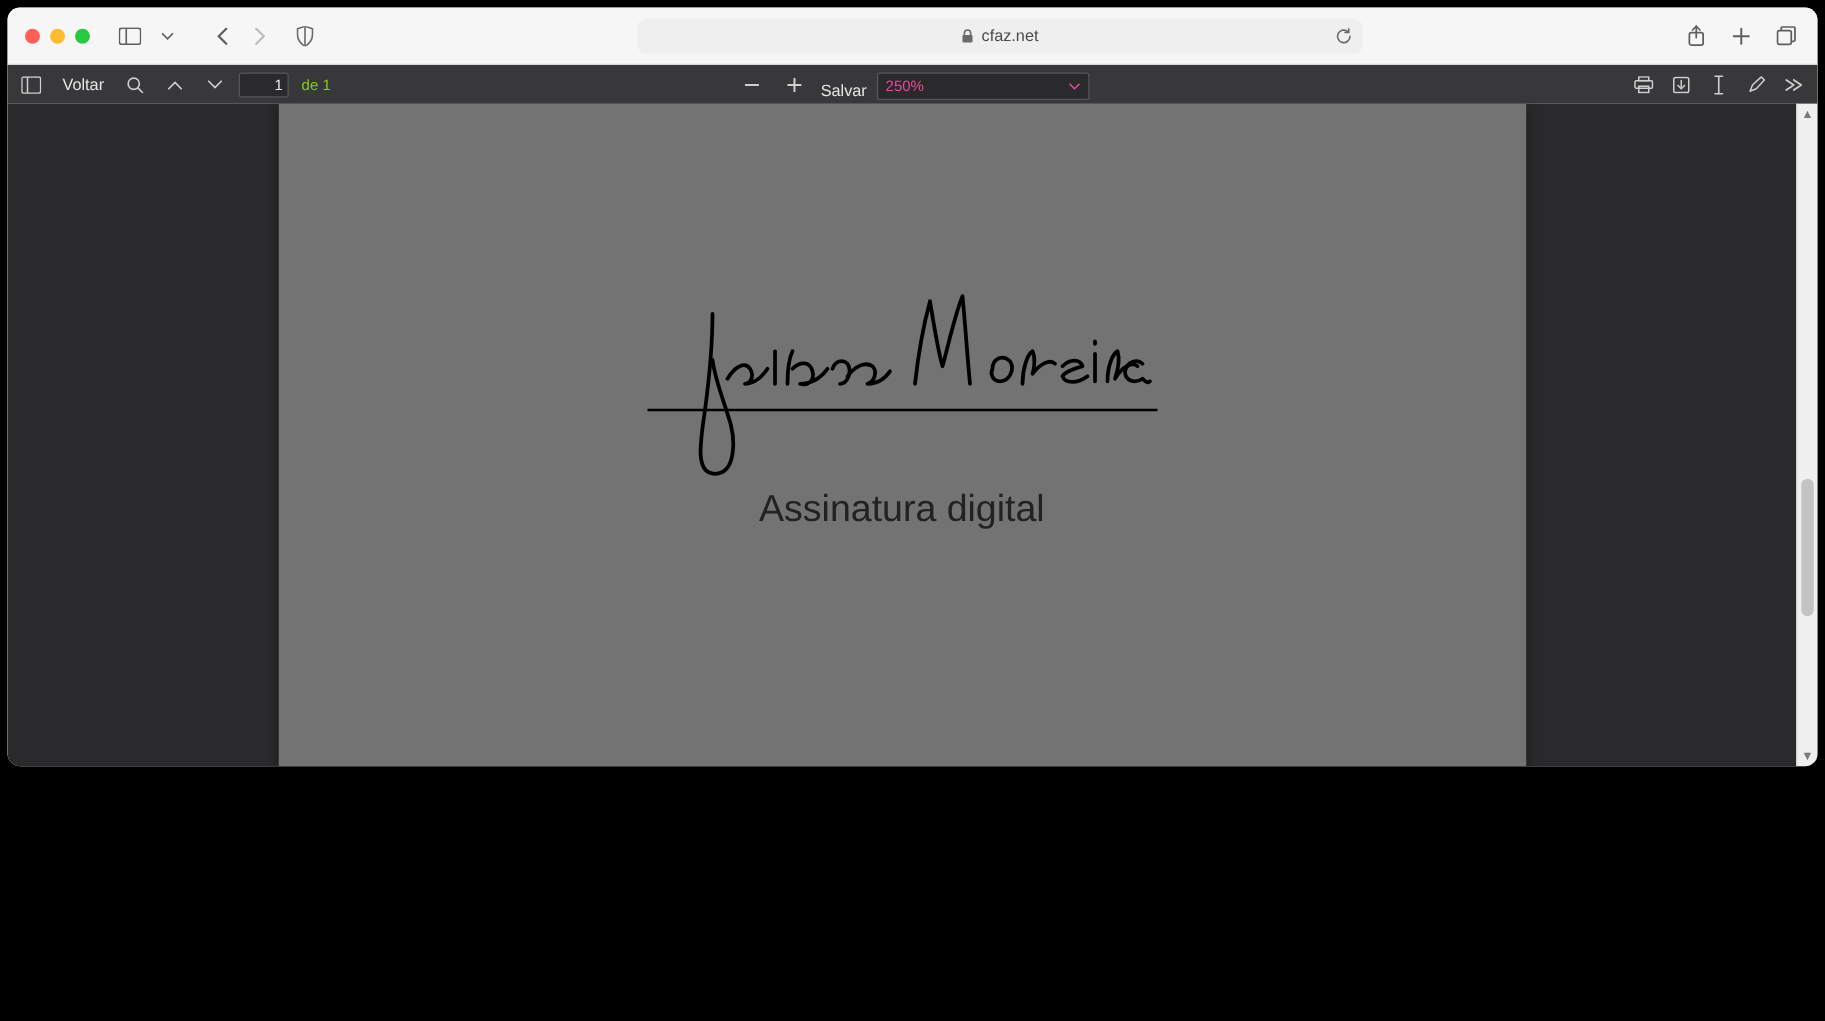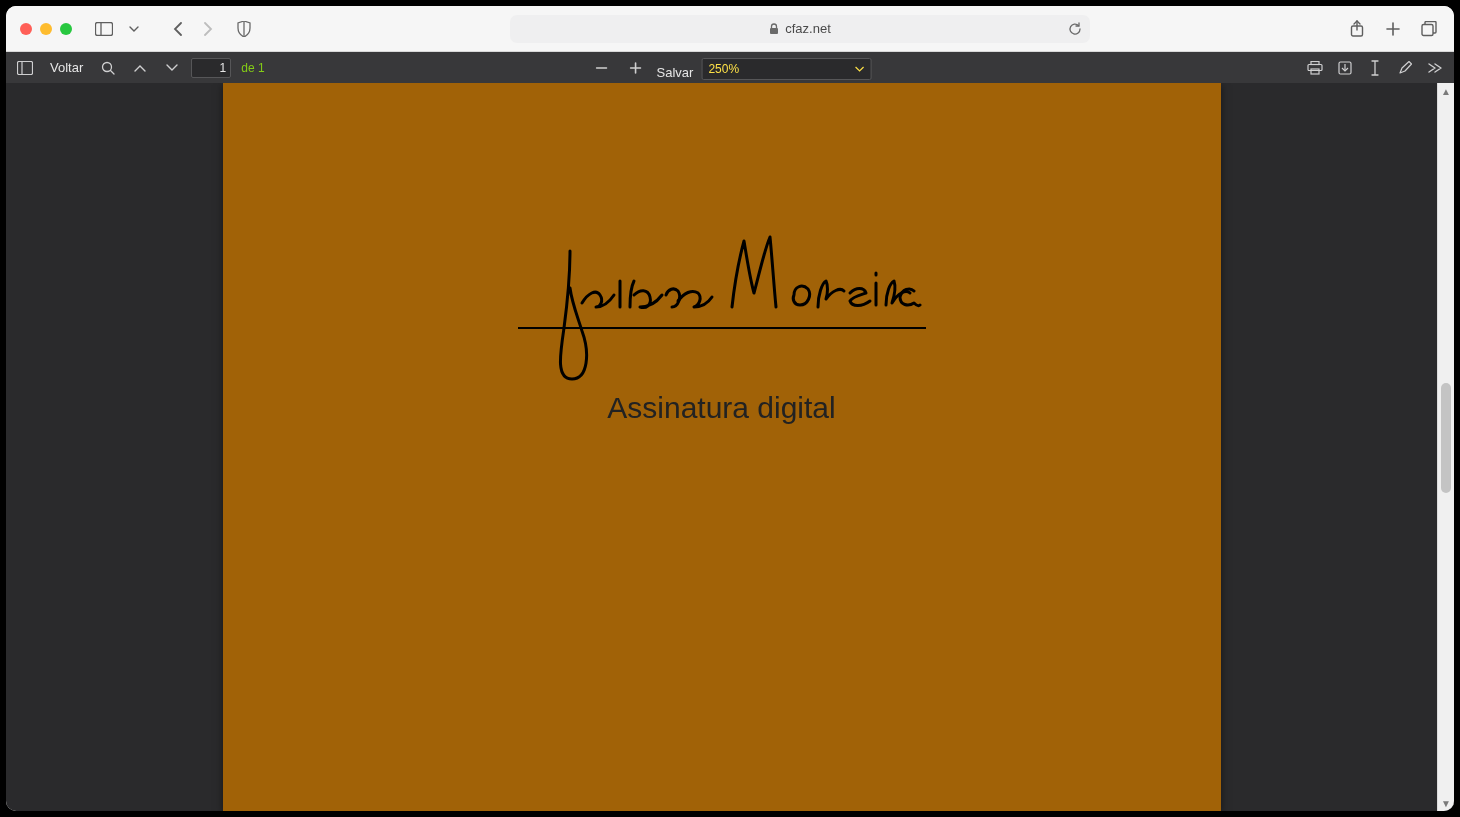--- a/index.html
+++ b/index.html
@@ -5,21 +5,21 @@
     * { margin: 0; padding: 0; box-sizing: border-box; }
     body {
       font-family: -apple-system, BlinkMacSystemFont, "Segoe UI", Helvetica, Arial, sans-serif;
       width: 1460px;
       height: 817px;
       background: #000;
       overflow: hidden;
     }
     .window {
       width: 1448px;
-      height: 805px;
+      height: 607px;
       margin: 6px;
       background: #fff;
       border-radius: 10px;
       overflow: hidden;
       box-shadow: 0 0 0 1px rgba(0,0,0,0.3);
       display: flex;
       flex-direction: column;
     }
     .titlebar {
       height: 46px;
@@ -101,21 +101,21 @@
       position: absolute;
       left: 50%;
       transform: translateX(-50%);
       display: flex; align-items: flex-end; gap: 8px;
     }
     .pdfbar { position: relative; }
     .zoom-select {
       width: 170px; height: 22px;
       background: #2a2a2c;
       border: 1px solid #565658;
-      color: #fde047;
+      color: #ec4899;
       font-size: 12px;
       padding: 0 6px;
       border-radius: 2px;
       display: flex; align-items: center; justify-content: space-between;
     }
     .pdfbar-right { margin-left: auto; display: flex; gap: 4px; }
 
     .content {
       flex: 1;
       background: #2a2a2c;
@@ -124,21 +124,21 @@
     }
     .doc-area {
       flex: 1;
       display: flex;
       justify-content: center;
       overflow: hidden;
     }
     .page {
       width: 998px;
       height: 100%;
-      background: #a16207;
+      background: #737373;
       box-shadow: 0 2px 8px rgba(0,0,0,0.5);
       position: relative;
     }
     .signature-block {
       position: absolute;
       top: 150px;
       left: 50%;
       transform: translateX(-50%);
       width: 420px;
       text-align: center;

